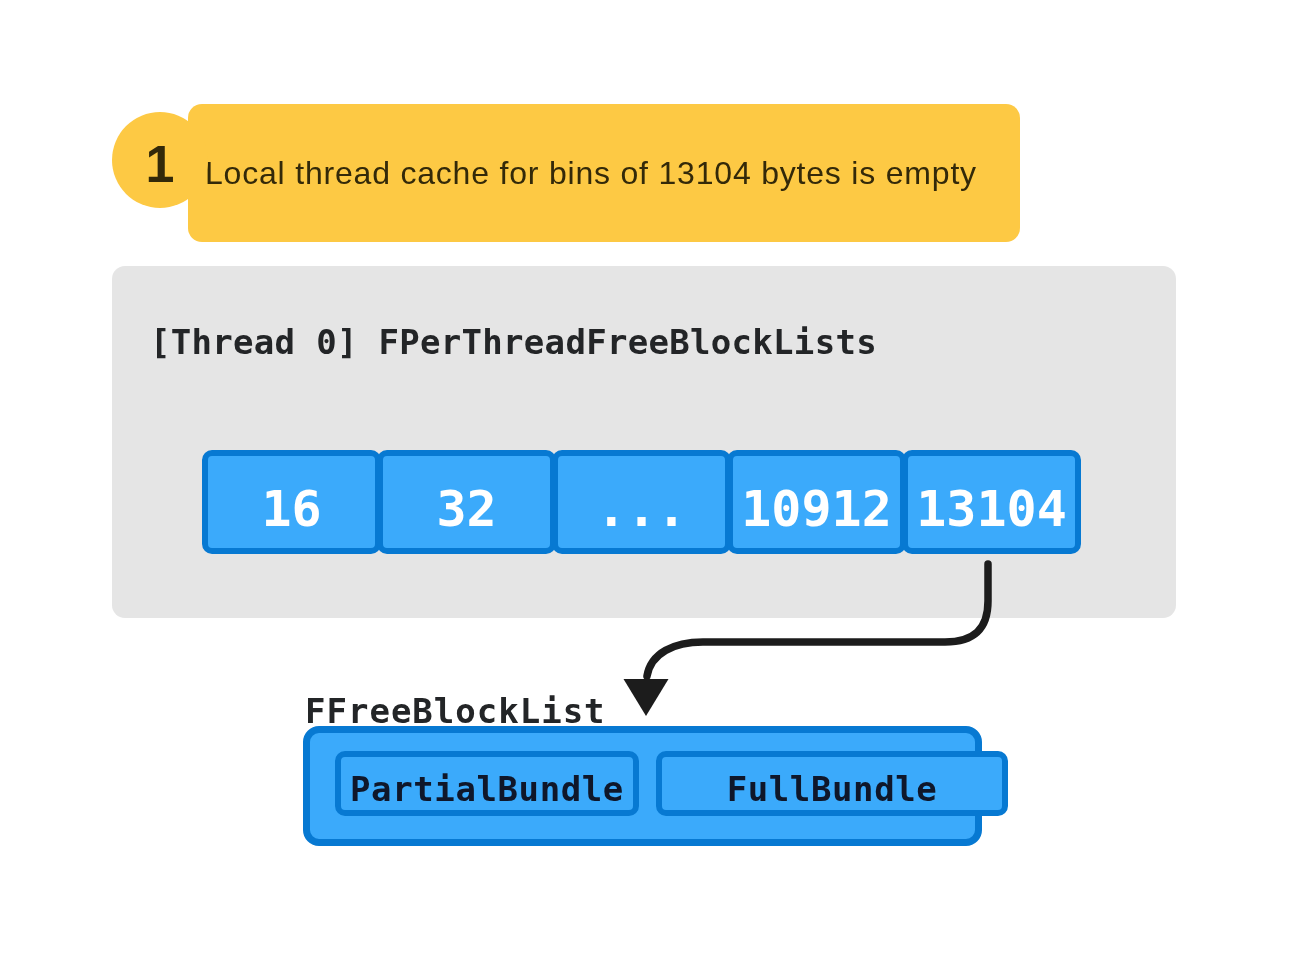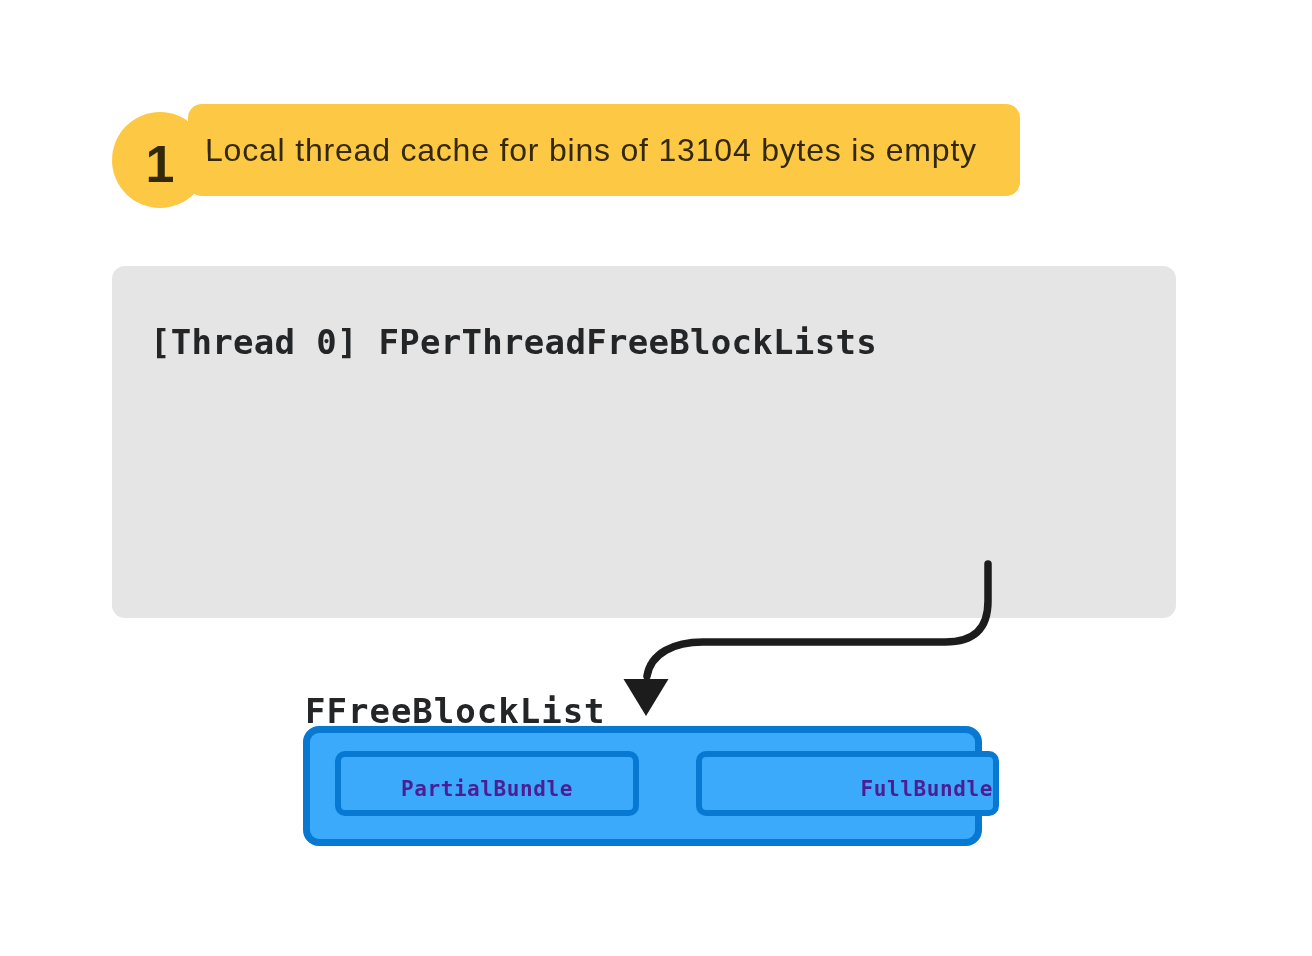--- a/index.html
+++ b/index.html
@@ -38,21 +38,21 @@
     font-weight: bold;
     color: #332909;
     line-height: 1;
     padding-top: 8px;
   }
   .callout-bubble {
     position: absolute;
     left: 188px;
     top: 104px;
     width: 832px;
-    height: 92px;
+    height: 138px;
     border-radius: 14px;
     background: #FDC944;
     display: flex;
     align-items: center;
     z-index: 1;
   }
   .callout-text {
     margin-left: 17px;
     font-size: 32px;
     font-weight: 500;
@@ -155,48 +155,64 @@
     display: flex;
     align-items: center;
     justify-content: center;
     z-index: 2;
   }
   .fbl-cell-partial {
     left: 335px;
     width: 304px;
   }
   .fbl-cell-full {
-    left: 696px;
-    width: 303px;
-    justify-content: flex-end;
+    left: 656px;
+    width: 352px;
   }
   .fbl-cell-label {
-    font-size: 21px;
-    font-weight: bold;
-    color: #4c1d95;
+    font-size: 34px;
+    font-weight: bold;
+    color: #0f172a;
     line-height: 1;
     letter-spacing: 0.6px;
     padding-top: 11px;
   }
 </style>
 </head>
 <body>
 
 <div class="canvas">
 
   <div class="callout-bubble">
     <div class="callout-text">Local thread cache for bins of 13104 bytes is empty</div>
   </div>
   <div class="callout-circle">
     <div class="callout-number">1</div>
   </div>
 
   <div class="panel"></div>
   <div class="panel-title mono">[Thread 0] FPerThreadFreeBlockLists</div>
 
+  <div class="bin-row">
+    <div class="bin-cell">
+      <span class="bin-label mono">16</span>
+    </div>
+    <div class="bin-cell">
+      <span class="bin-label mono">32</span>
+    </div>
+    <div class="bin-cell">
+      <span class="bin-label mono">...</span>
+    </div>
+    <div class="bin-cell">
+      <span class="bin-label mono">10912</span>
+    </div>
+    <div class="bin-cell">
+      <span class="bin-label mono">13104</span>
+    </div>
+  </div>
 
   <svg class="arrow-svg" viewBox="0 0 1312 956">
     <path d="M 988 564 L 988 601 C 988 629 974 642 945 642 L 703 642 C 674 642 651 653 647 676" fill="none" stroke="#1C1C1C" stroke-width="7.5" stroke-linecap="round"></path>
     <polygon points="623.5,679 668.5,679 646,716" fill="#1C1C1C"></polygon>
   </svg>
 
   <div class="fbl-label mono">FFreeBlockList</div>
   <div class="fbl-box"></div>
   <div class="fbl-cell fbl-cell-partial">
     <span class="fbl-cell-label mono">PartialBundle</span>

